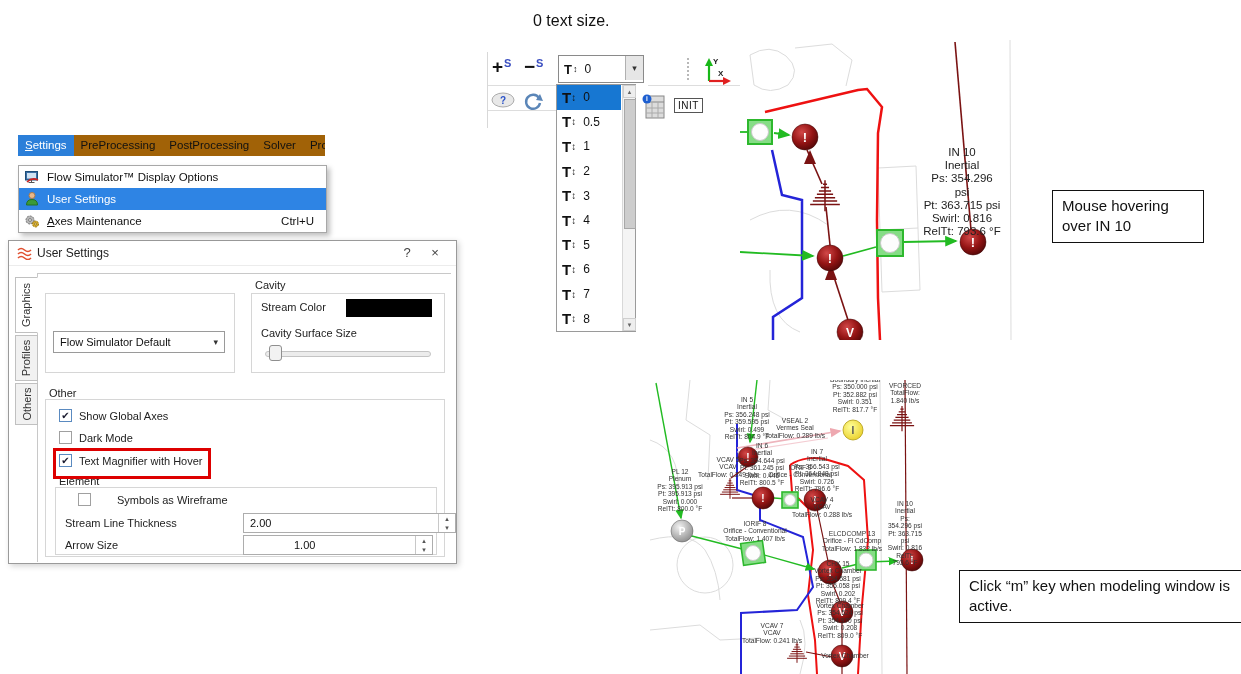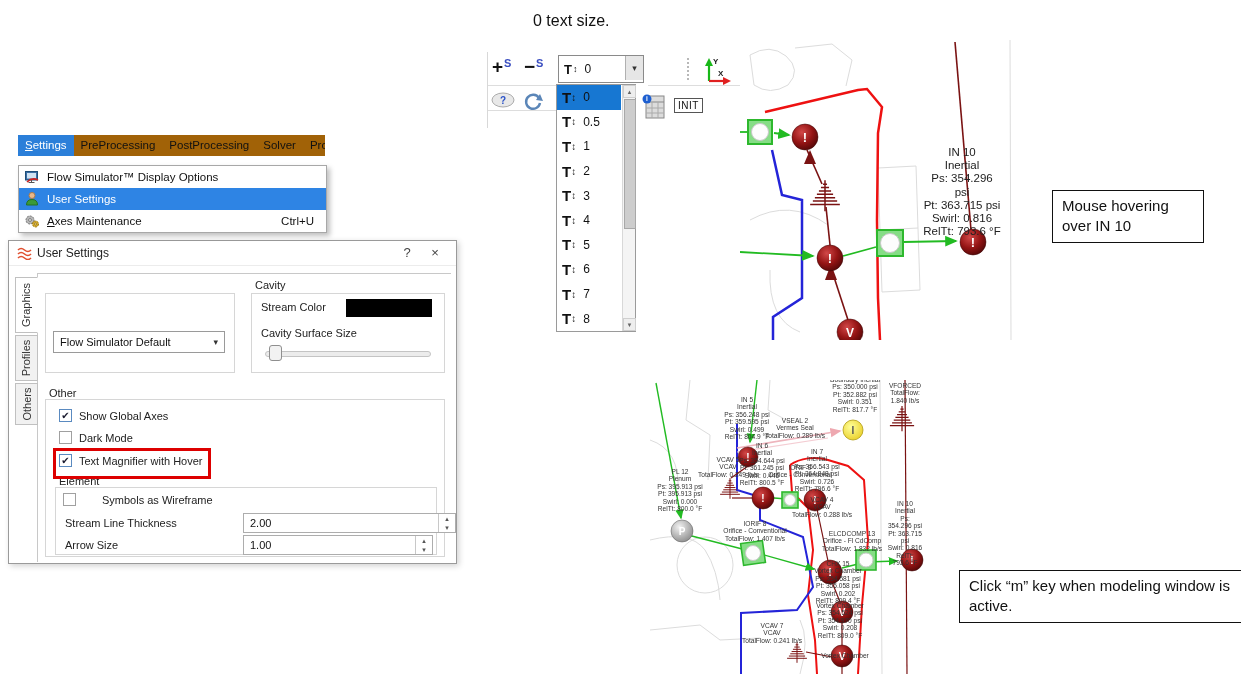--- a/index.html
+++ b/index.html
@@ -327,34 +327,34 @@
     <div class="redbox"></div>
     <div class="cbrow" style="left:50px;top:213px;">
       <span class="cb on">
           <span>✔</span>
         </span>
       <span>Text Magnifier with Hover</span>
     </div>
 
     <div class="grp-label" style="left:50px;top:234px;">Element</div>
     <div class="grp-box" style="left:46px;top:246px;width:380px;height:66px;"></div>
-    <div class="cbrow" style="left:54px;top:252px;gap:26px;">
+    <div class="cbrow" style="left:69px;top:252px;gap:26px;">
       <span class="cb"></span>
       <span>Symbols as Wireframe</span>
     </div>
     <div class="grp-label" style="left:56px;top:276px;">Stream Line Thickness</div>
     <div class="spin" style="left:234px;top:272px;width:213px;">
       <span class="sv">2.00</span>
       <span class="spin-arrows">
         <div>▴</div>
         <div>▾</div>
       </span>
     </div>
     <div class="grp-label" style="left:56px;top:298px;">Arrow Size</div>
-    <div class="spin" style="left:234px;top:294px;width:190px;">
+    <div class="spin" style="left:234px;top:294px;width:190px;padding-left:44px;">
       <span class="sv">1.00</span>
       <span class="spin-arrows">
         <div>▴</div>
         <div>▾</div>
       </span>
     </div>
   </div>
 
   <div class="abs diagram diag-top">
     <svg width="300" height="300">

